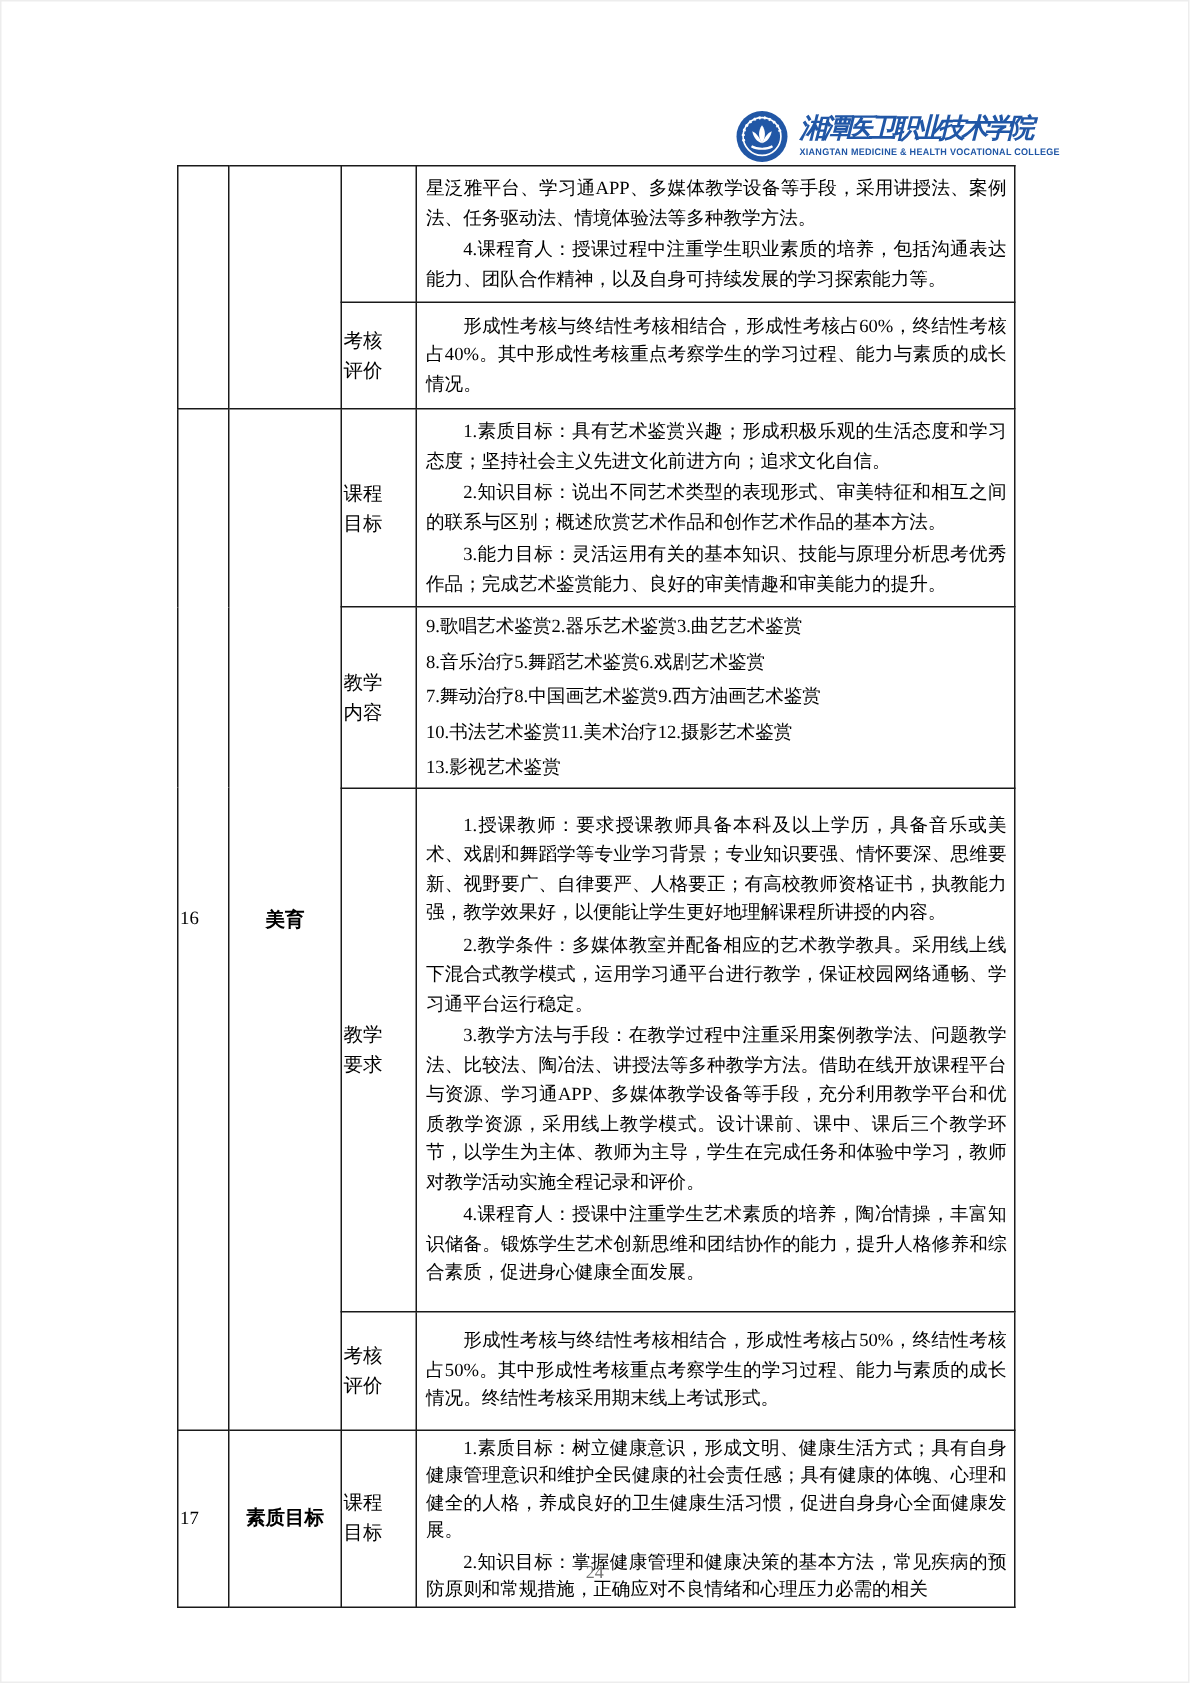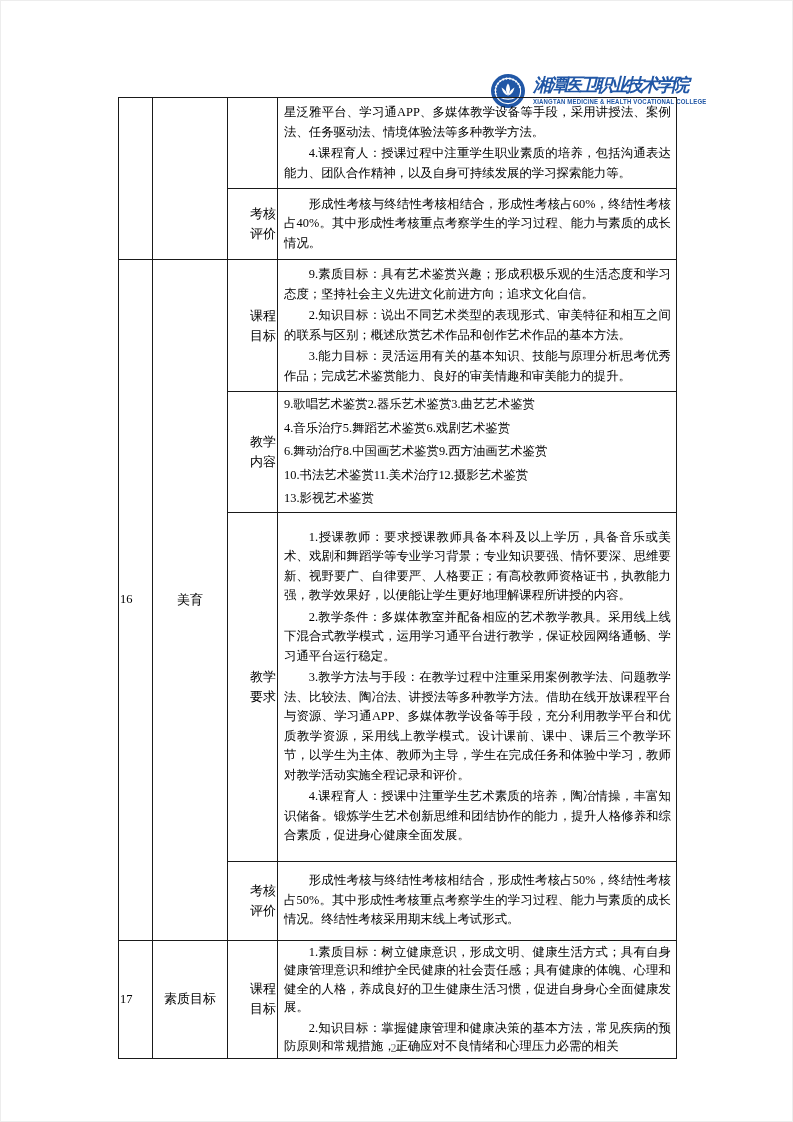--- a/index.html
+++ b/index.html
@@ -33,42 +33,43 @@
     font-size:6.4px; font-weight:bold;
     letter-spacing:0.2px;
     white-space:nowrap;
     font-family:"Liberation Sans","DejaVu Sans",sans-serif;
     transform:scaleX(0.94); transform-origin:left top;
     margin-top:1px;
   }
 
   
   table.doc-table {
-    position:absolute; left:118px; top:97px;
+    position:absolute; left:118px; top:110px;
     width:558px;
     border-collapse:collapse;
     table-layout:fixed;
   }
   table.doc-table td {
     border:1px solid #1a1a1a;
     vertical-align:middle;
     overflow:hidden;
   }
   td.num-cell {
     text-align:left;
     font-size:12.5px;
     font-family:"Liberation Serif","DejaVu Serif",serif;
   }
   td.course-cell {
     text-align:center;
     font-size:13px;
     padding:0 2px;
+    font-weight:bold;
   }
   td.label-cell {
-    text-align:right;
+    text-align:left;
     font-size:13px;
     line-height:20px;
     padding:2px 1px;
   }
   td.content-cell {
     padding:2px 5px 2px 6px;
     font-size:12.4px;
     line-height:19.5px;
     text-align:justify;
   }
@@ -124,31 +125,31 @@
         <td class="label-cell">考核<br>评价</td>
         <td class="content-cell" style="height: 66px; margin-left: 16px;">
           <p class="indent">形成性考核与终结性考核相结合，形成性考核占60%，终结性考核占40%。其中形成性考核重点考察学生的学习过程、能力与素质的成长情况。</p>
         </td>
       </tr>
       <tr>
         <td class="num-cell" rowspan="4">16</td>
         <td class="course-cell" rowspan="4">美育</td>
         <td class="label-cell">课程<br>目标</td>
         <td class="content-cell" style="height: 127px;">
-          <p class="indent">9.素质目标：具有艺术鉴赏兴趣；形成积极乐观的生活态度和学习态度；坚持社会主义先进文化前进方向；追求文化自信。</p>
+          <p class="indent">1.素质目标：具有艺术鉴赏兴趣；形成积极乐观的生活态度和学习态度；坚持社会主义先进文化前进方向；追求文化自信。</p>
           <p class="indent">2.知识目标：说出不同艺术类型的表现形式、审美特征和相互之间的联系与区别；概述欣赏艺术作品和创作艺术作品的基本方法。</p>
           <p class="indent">3.能力目标：灵活运用有关的基本知识、技能与原理分析思考优秀作品；完成艺术鉴赏能力、良好的审美情趣和审美能力的提升。</p>
         </td>
       </tr>
       <tr>
         <td class="label-cell">教学<br>内容</td>
         <td class="content-cell" style="height: 110px; line-height: 21.5px;">
           <p>9.歌唱艺术鉴赏2.器乐艺术鉴赏3.曲艺艺术鉴赏</p>
-          <p>4.音乐治疗5.舞蹈艺术鉴赏6.戏剧艺术鉴赏</p>
-          <p>6.舞动治疗8.中国画艺术鉴赏9.西方油画艺术鉴赏</p>
+          <p>8.音乐治疗5.舞蹈艺术鉴赏6.戏剧艺术鉴赏</p>
+          <p>7.舞动治疗8.中国画艺术鉴赏9.西方油画艺术鉴赏</p>
           <p>10.书法艺术鉴赏11.美术治疗12.摄影艺术鉴赏</p>
           <p>13.影视艺术鉴赏</p>
         </td>
       </tr>
       <tr>
         <td class="label-cell">教学<br>要求</td>
         <td class="content-cell" style="height: 344px;">
           <p class="indent">1.授课教师：要求授课教师具备本科及以上学历，具备音乐或美术、戏剧和舞蹈学等专业学习背景；专业知识要强、情怀要深、思维要新、视野要广、自律要严、人格要正；有高校教师资格证书，执教能力强，教学效果好，以便能让学生更好地理解课程所讲授的内容。</p>
           <p class="indent">2.教学条件：多媒体教室并配备相应的艺术教学教具。采用线上线下混合式教学模式，运用学习通平台进行教学，保证校园网络通畅、学习通平台运行稳定。</p>
           <p class="indent">3.教学方法与手段：在教学过程中注重采用案例教学法、问题教学法、比较法、陶冶法、讲授法等多种教学方法。借助在线开放课程平台与资源、学习通APP、多媒体教学设备等手段，充分利用教学平台和优质教学资源，采用线上教学模式。设计课前、课中、课后三个教学环节，以学生为主体、教师为主导，学生在完成任务和体验中学习，教师对教学活动实施全程记录和评价。</p>

